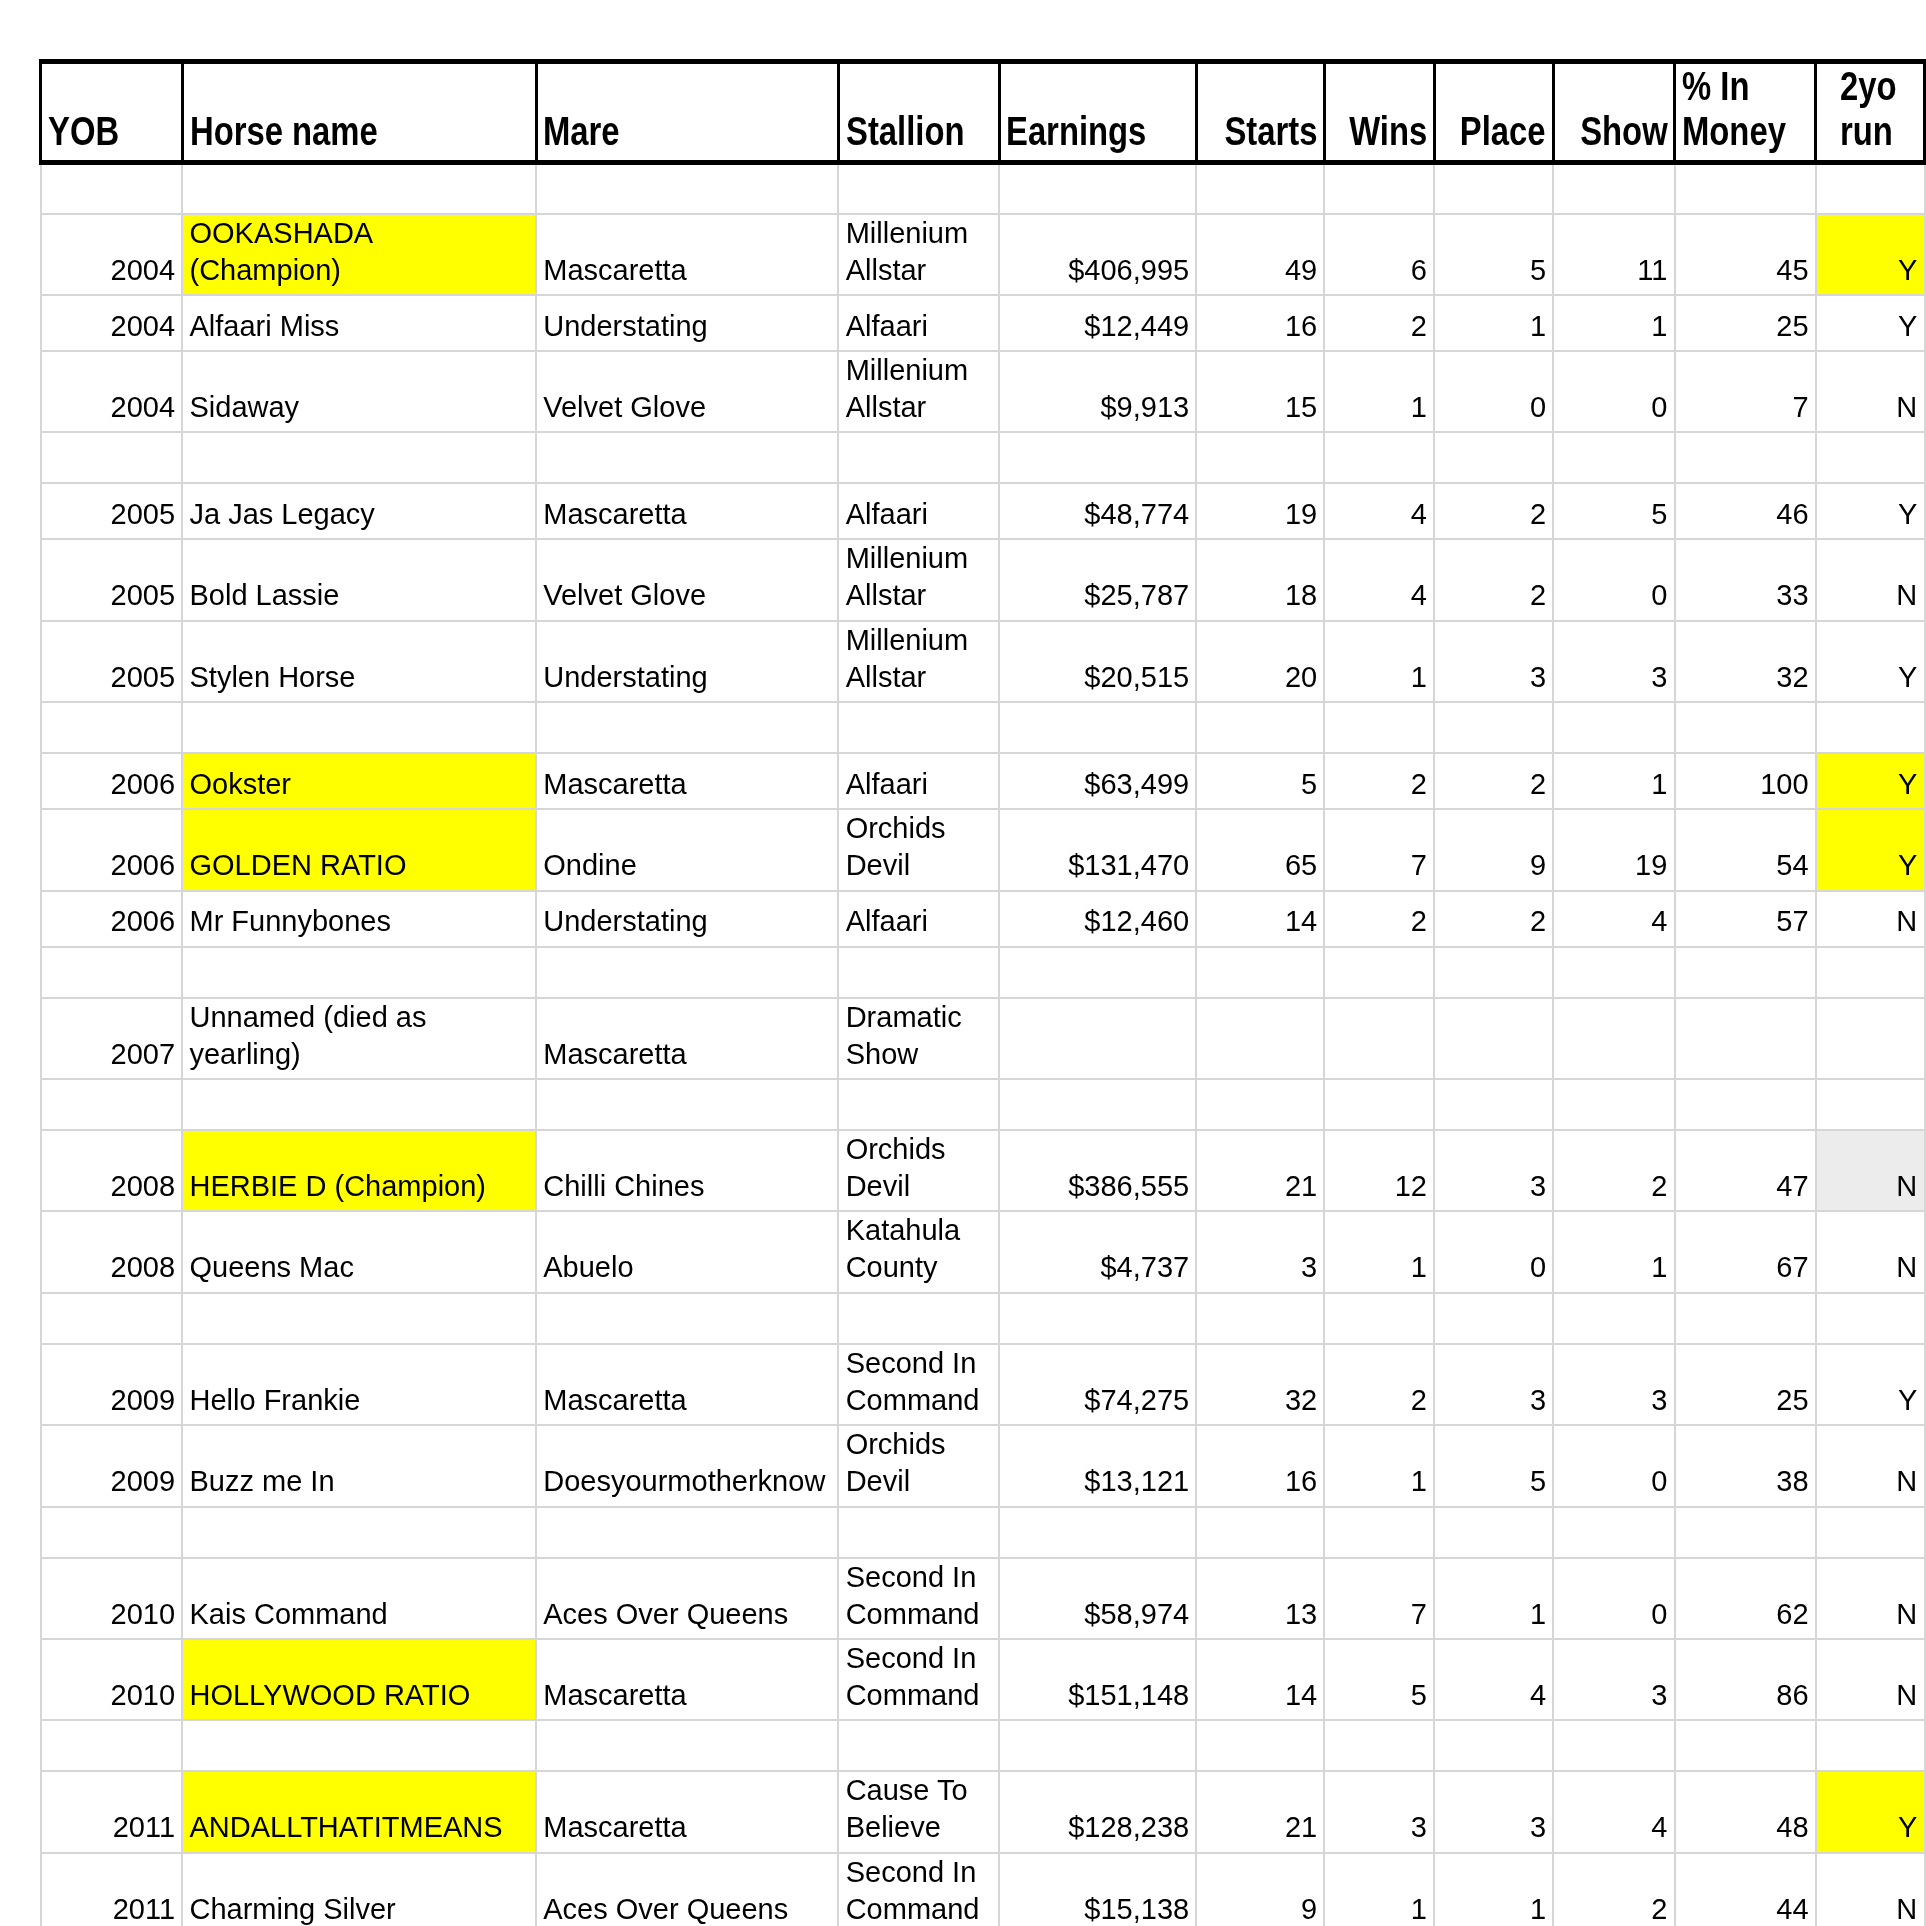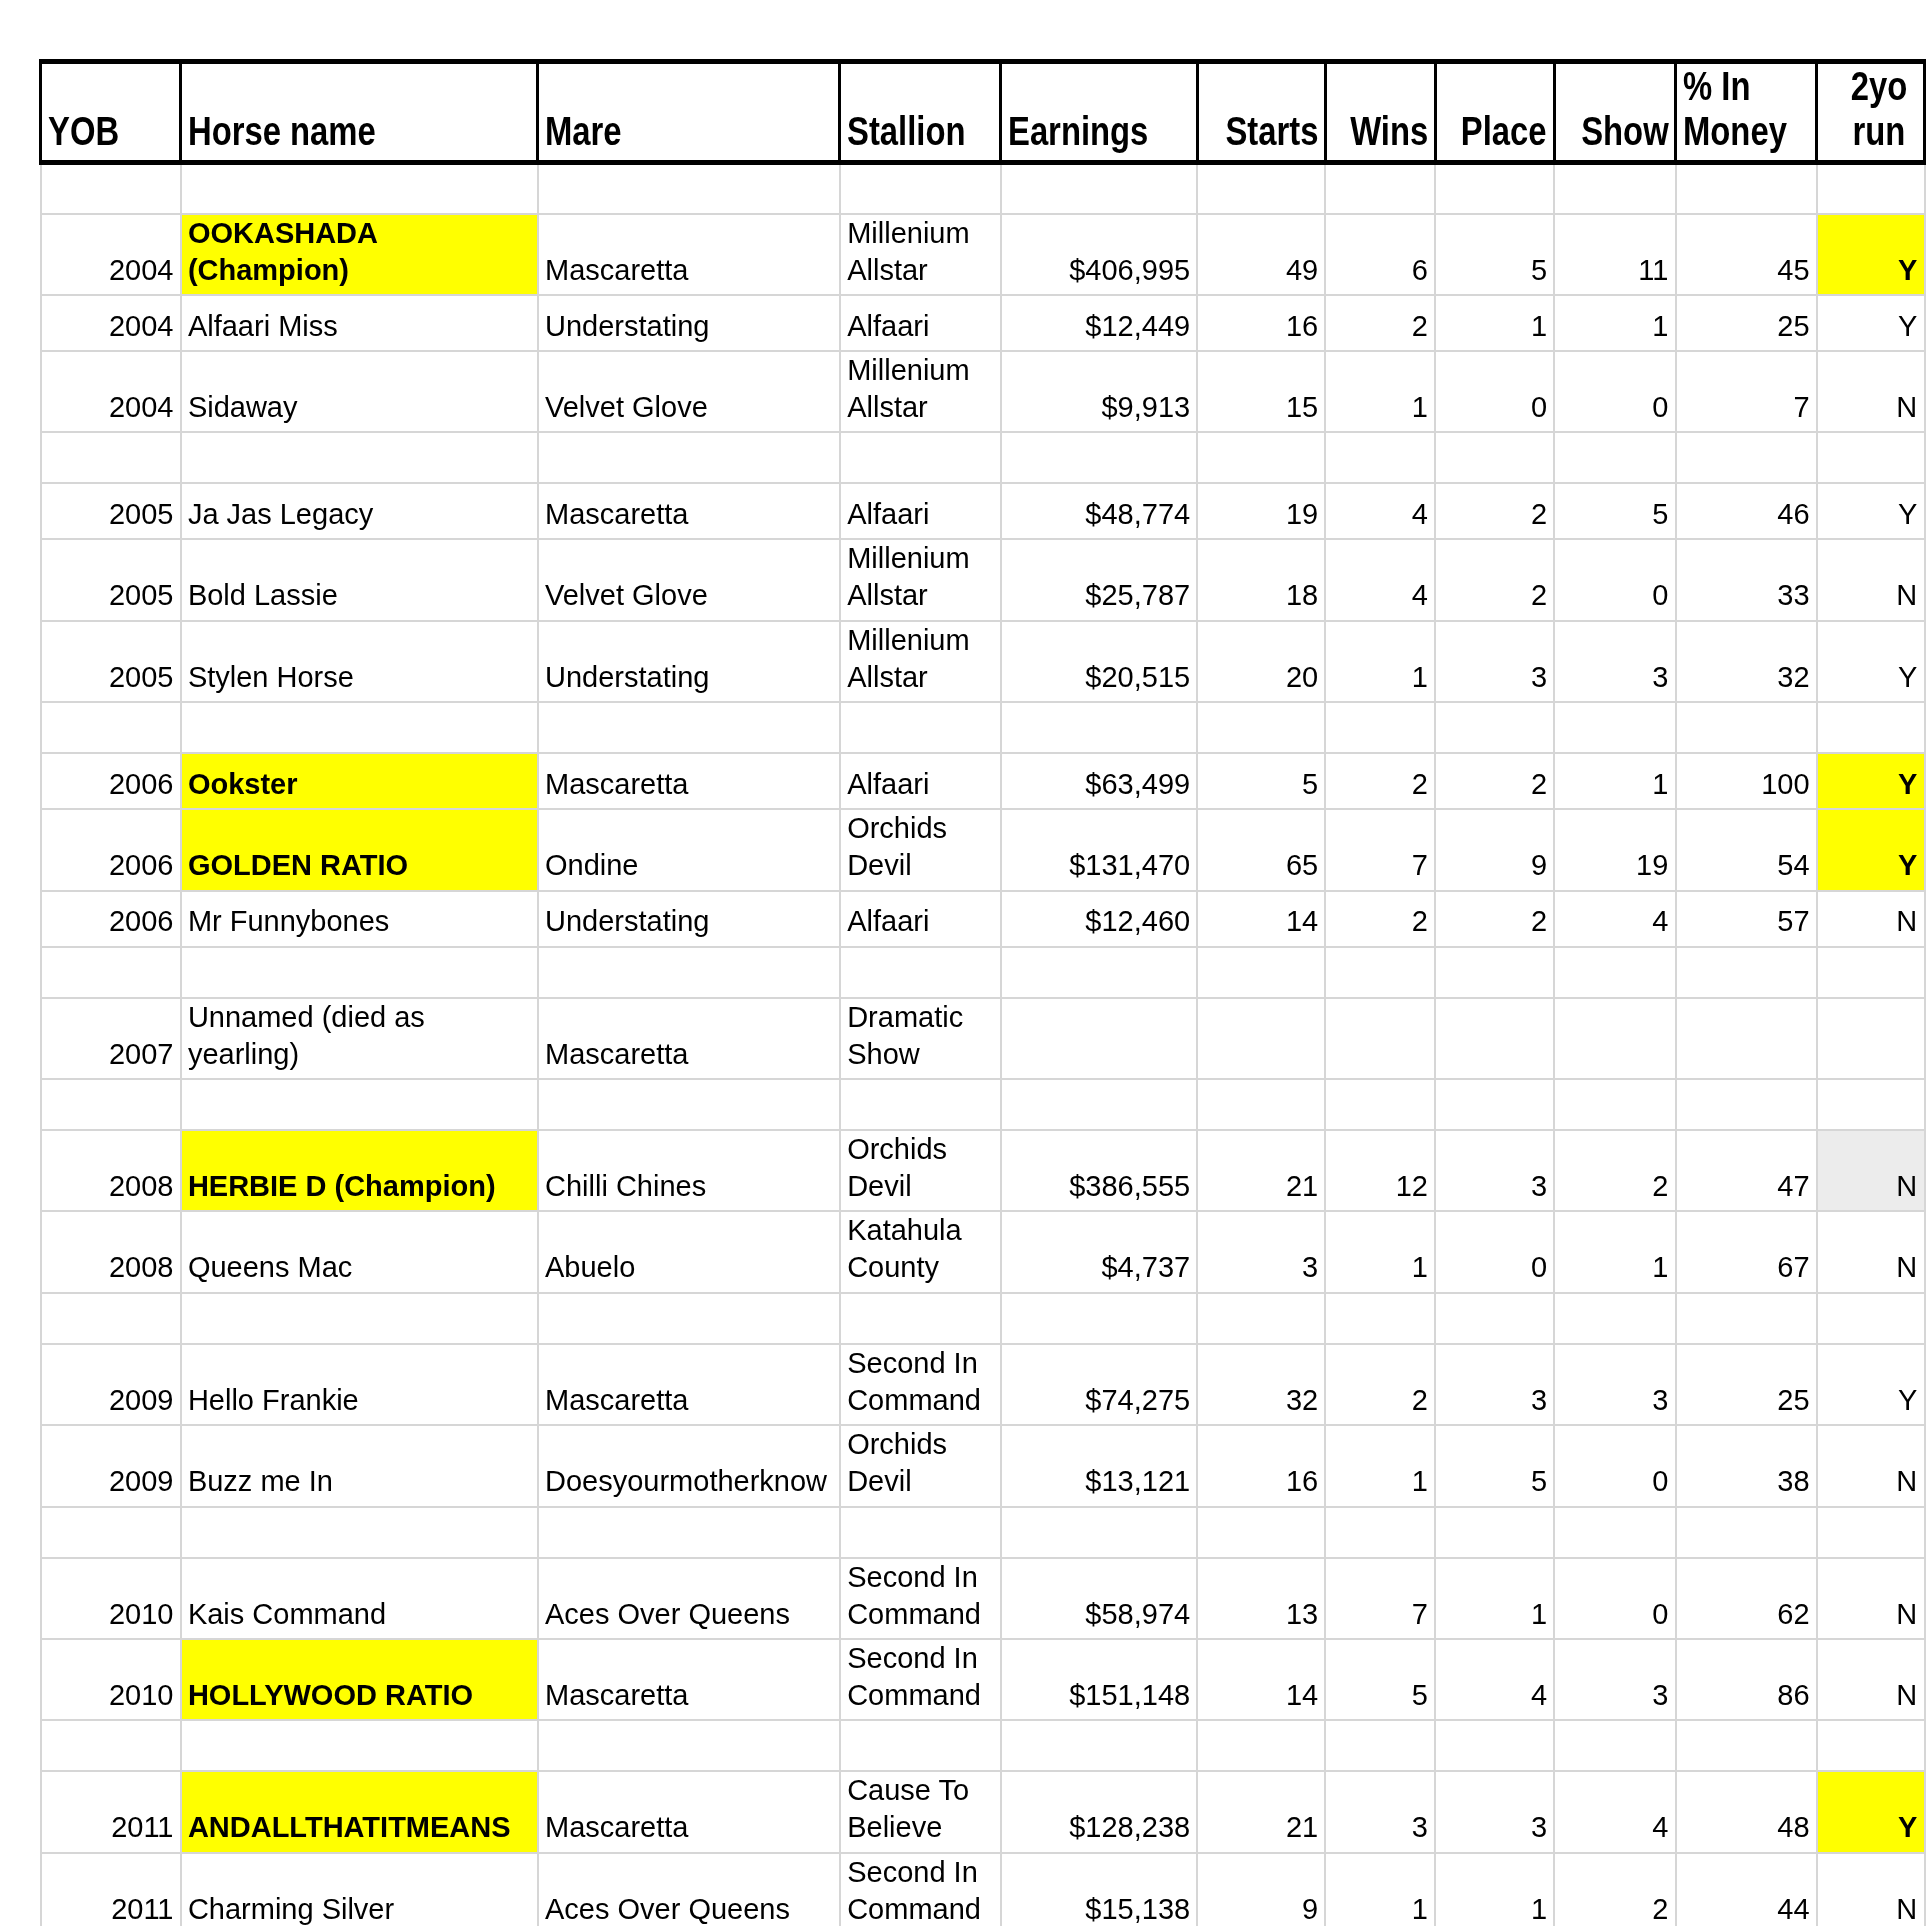--- a/index.html
+++ b/index.html
@@ -40,33 +40,33 @@
     line-height: 45px;
     padding: 0 5.8px 6.2px 5.8px;
     text-align: left;
     color: #000;
   }
   thead th .lbl {
     display: inline-block;
     transform: scaleX(0.82);
     transform-origin: left bottom;
   }
-  thead th.ha-r { text-align: center; }
+  thead th.ha-r { text-align: left; }
   thead th.ha-r .lbl { transform-origin: right bottom; }
 
   tbody td {
     border: 2.3px solid var(--grid_gray, #d6d6d6);
     font-size: 29px;
     line-height: 37px;
     padding: 0 6.2px 5.4px 6.2px;
     color: #000;
     background: #ffffff;
   }
   tbody td.a-r { text-align: right; }
-  tbody td.hl { background: var(--highlight_yellow, #ffff00); font-weight: bold; }
+  tbody td.hl { background: var(--highlight_yellow, #ffff00); font-weight: normal; }
   tbody td.gray { background: var(--shaded_cell_gray, #ececec); }
 
   tr.r-blank  { height: 51px; }
   tr.r-single { height: 56px; }
   tr.r-double { height: 81px; }
 </style>
 </head>
 <body>
 
 <div class="sheet">

